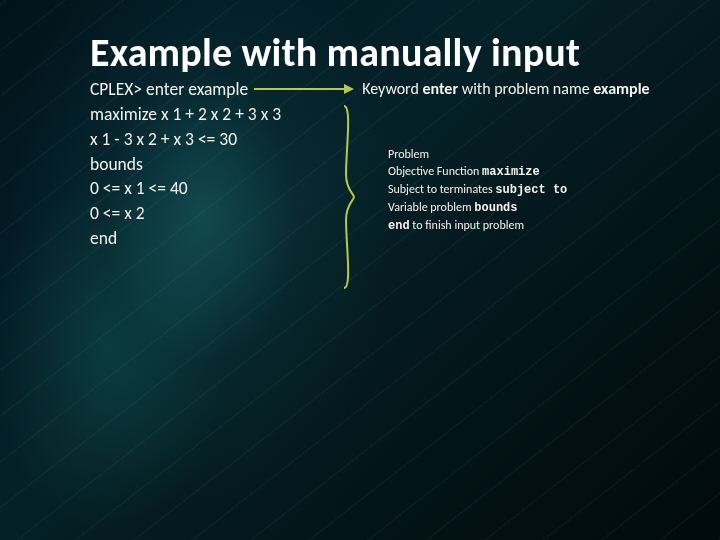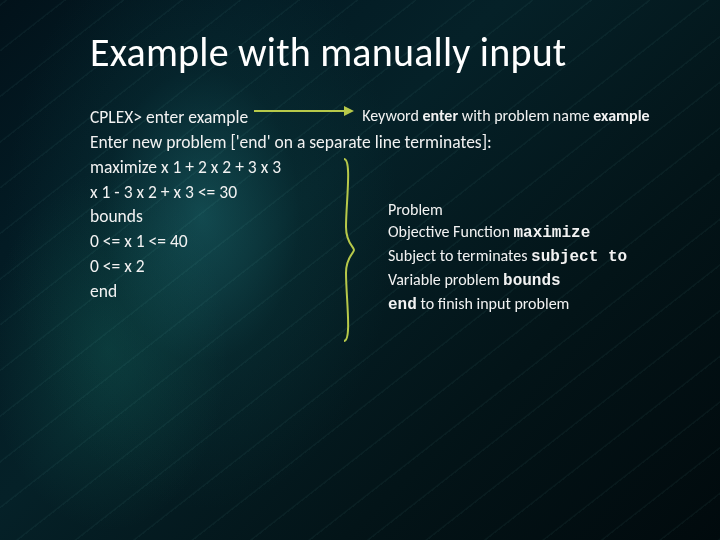--- a/index.html
+++ b/index.html
@@ -21,28 +21,27 @@
       repeating-linear-gradient(-38deg,
         rgba(120,220,210,0.05) 0px,
         rgba(120,220,210,0.05) 1px,
         rgba(0,0,0,0) 2px,
         rgba(0,0,0,0) 36px);
     pointer-events: none;
   }
   .slide { position: relative; width: 100%; height: 100%; padding: 28px 48px 0 90px; }
   .title {
     font-size: 40px;
-    font-weight: 400;
+    font-weight: 700;
     color: #ffffff;
-    margin-bottom: 28px;
     letter-spacing: 0.2px;
   }
   .content { position: relative; font-size: 17.5px; line-height: 1.42; }
   .line { white-space: nowrap; }
-  .line1 { display: flex; align-items: flex-start; }
+  .line1 { display: flex; align-items: center; }
   .arrow-right {
     width: 100px; height: 12px; position: relative; flex-shrink: 0;
     margin: 0 8px 0 6px;
   }
   .arrow-right::before {
     content: "";
     position: absolute; left: 0; right: 8px; top: 5px; height: 2px;
     background: #b7c94a;
   }
   .arrow-right::after {
@@ -57,42 +56,41 @@
   .brace-wrap { position: relative; }
   .left-block { display: inline-block; }
   .brace {
     position: absolute;
     left: 252px; top: 2px; height: 186px; width: 14px;
   }
   .brace svg { display: block; }
   .right-note {
     position: absolute;
     left: 298px; top: 44px;
-    font-size: 16px;
+    font-size: 12px;
     line-height: 1.42;
   }
   .right-note .kw { font-weight: 700; font-family: Liberation Mono, monospace; }
 </style>
 </head>
 <body>
 
 <div class="slide">
   <h1 class="title">Example with manually input</h1>
 
   <div class="content">
 
     <div class="line line1">
       <span>CPLEX&gt; enter example</span>
       <span class="arrow-right"></span>
       <span class="kw-note">
         <span>Keyword </span><b>enter</b><span> with problem name </span><b>example</b>
       </span>
     </div>
 
-    <div class="line">Enter new problem ['end' on a separate line terminates]:</div>
 
     <div class="brace-wrap">
       <div class="left-block">
         <div class="line">maximize x 1 + 2 x 2 + 3 x 3</div>
         <div class="line">x 1 - 3 x 2 + x 3 &lt;= 30</div>
         <div class="line">bounds</div>
         <div class="line">0 &lt;= x 1 &lt;= 40</div>
         <div class="line">0 &lt;= x 2</div>
         <div class="line">end</div>
       </div>

